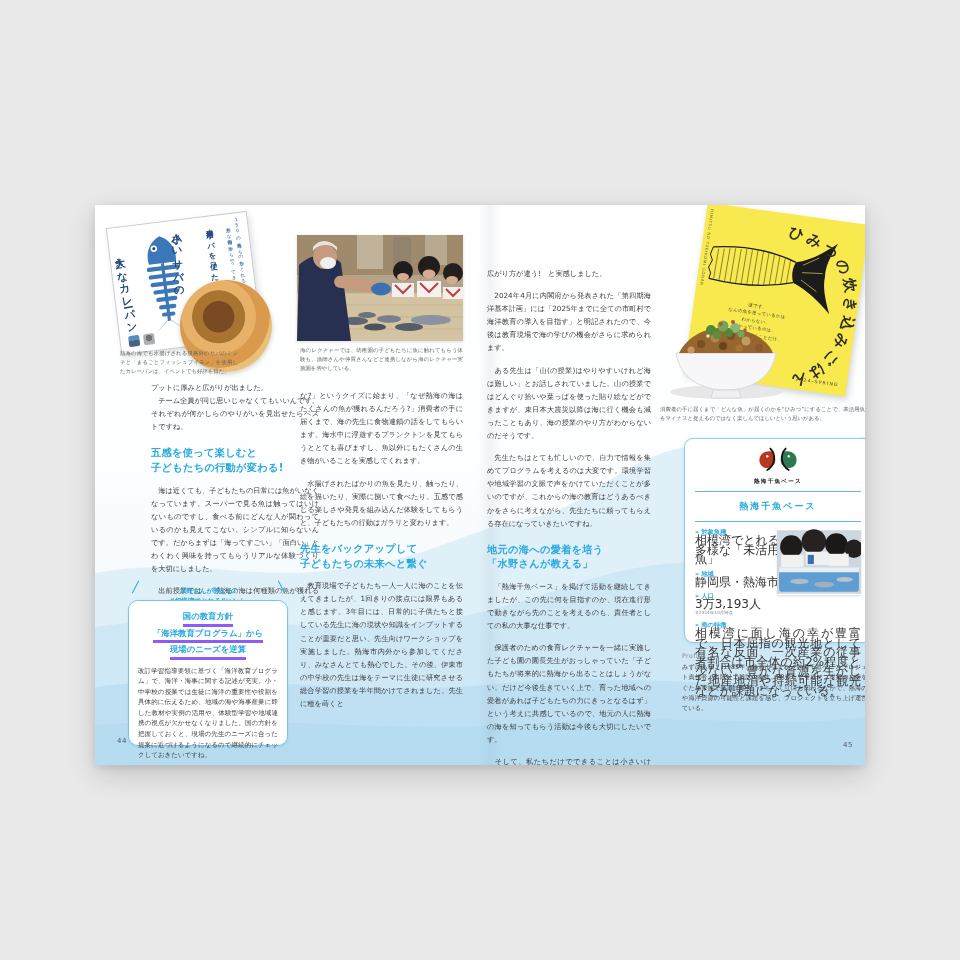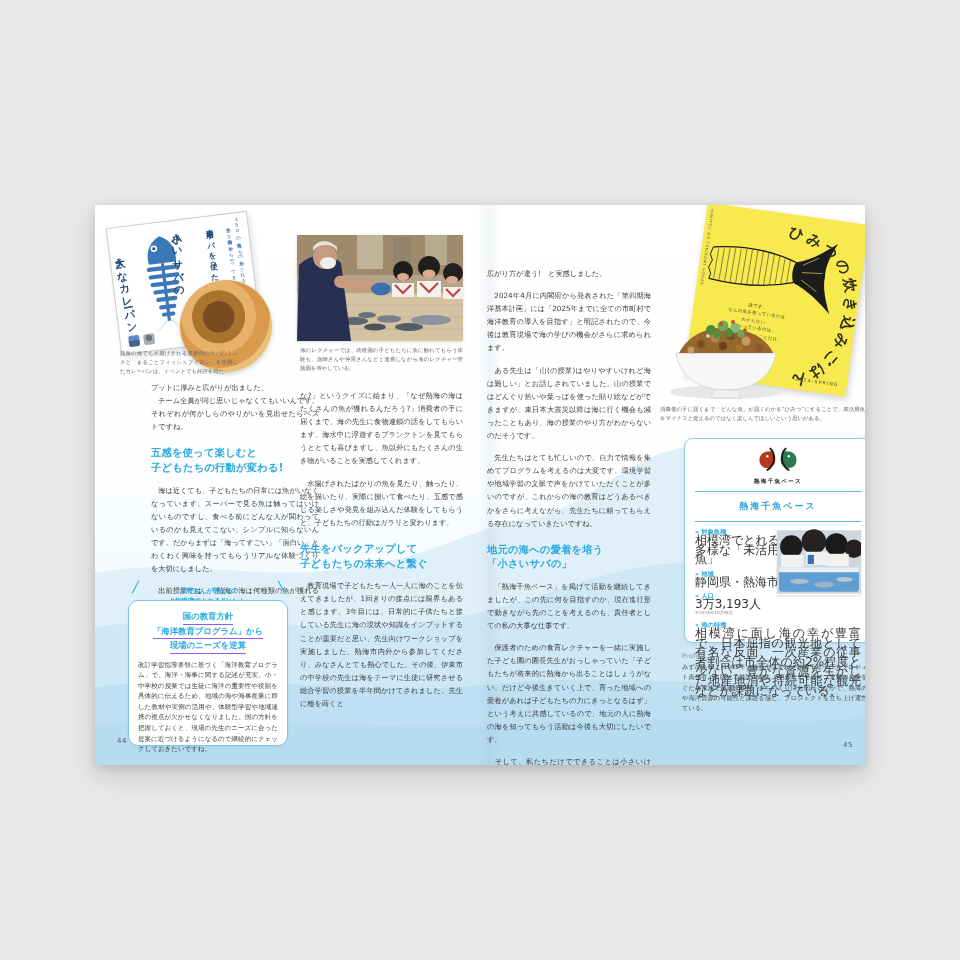--- a/index.html
+++ b/index.html
@@ -61,21 +61,21 @@
   
   .hint-kicker { position:absolute; left:33px; top:382px; width:160px; text-align:center;
     color:#29a9de; font-size:6.6px; font-weight:bold; line-height:9.5px; }
   .slash { position:absolute; width:1px; height:14px; background:#29a9de; top:375px; }
   .slash.l1 { left:40px;  transform:rotate(28deg);}
   .slash.r1 { left:186px; transform:rotate(-28deg);}
   .hint-box { position:absolute; left:33px; top:395px; width:160px; height:146px;
     background:#fff; border:1px solid #7cc4e8; border-radius:10px; padding:9px 9px 6px 9px;
     box-shadow:0 1px 3px rgba(60,120,160,.12); }
   .hint-title { text-align:center; color:#29a9de; font-weight:bold; font-size:8.4px; line-height:13px; }
-  .hint-title span { border-bottom:1px solid #8b5cf6; display:inline-block; padding-bottom:.5px; }
+  .hint-title span { border-bottom:3px solid #8b5cf6; display:inline-block; padding-bottom:.5px; }
   .hint-body { margin-top:6px; font-size:6.5px; line-height:10.6px; color:#3b3b3d; text-align:justify; }
 
   
   .lecture-photo { position:absolute; left:202px; top:30px; width:166px; height:106px; box-shadow:0 1px 3px rgba(0,0,0,.15); }
   .bowl-photo { position:absolute; left:556px; top:103px; width:150px; height:95px; }
 
   
   .recipe-card { position:absolute; left:600px; top:8px; width:163px; height:173px;
     background:#f8e94e; transform:rotate(8deg); box-shadow:2px 3px 7px rgba(0,0,0,.18); }
   .recipe-body { position:absolute; left:14px; top:92px; width:100px; text-align:center;
@@ -225,21 +225,21 @@
     <p>　教育現場で子どもたち一人一人に海のことを伝えてきましたが、1回きりの接点には限界もあると感じます。3年目には、日常的に子供たちと接している先生に海の現状や知識をインプットすることが重要だと思い、先生向けワークショップを実施しました。熱海市内外から参加してくださり、みなさんとても熱心でした。その後、伊東市の中学校の先生は海をテーマに生徒に研究させる総合学習の授業を半年間かけてされました。先生に種を蒔くと</p>
   </div>
 
   <div class="col col3">
     <p>広がり方が違う!　と実感しました。</p>
     <p class="gap">　2024年4月に内閣府から発表された「第四期海洋基本計画」には「2025年までに全ての市町村で海洋教育の導入を目指す」と明記されたので、今後は教育現場で海の学びの機会がさらに求められます。</p>
     <p class="gap">　ある先生は「山(の授業)はやりやすいけれど海は難しい」とお話しされていました。山の授業ではどんぐり拾いや葉っぱを使った貼り絵などができますが、東日本大震災以降は海に行く機会も減ったこともあり、海の授業のやり方がわからないのだそうです。</p>
     <p class="gap">　先生たちはとても忙しいので、自力で情報を集めてプログラムを考えるのは大変です。環境学習や地域学習の文脈で声をかけていただくことが多いのですが、これからの海の教育はどうあるべきかをさらに考えながら、先生たちに頼ってもらえる存在になっていきたいですね。</p>
     <h3 class="hd">
       <span>地元の海への愛着を培う</span>
-      <span>「小さいサバの」</span>
+      <span>「水野さんが教える」</span>
     </h3>
     <p>　「熱海千魚ベース」を掲げて活動を継続してきましたが、この先に何を目指すのか、現在進行形で動きながら先のことを考えるのも、責任者としての私の大事な仕事です。</p>
     <p class="gap">　保護者のための食育レクチャーを一緒に実施した子ども園の園長先生がおっしゃっていた「子どもたちが将来的に熱海から出ることはしょうがない。だけど今後生きていく上で、育った地域への愛着があれば子どもたちの力にきっとなるはず」という考えに共感しているので、地元の人に熱海の海を知ってもらう活動は今後も大切にしたいです。</p>
     <p class="gap">　そして、私たちだけでできることは小さいけど、私たちの活動をきっかけに海のことをやってみたいと思う人が育ったり、水産関連のプロジェクトが生まれてほしい。「熱海千魚ベース」が土台や拠点となって、人が集まって活動が広がり、育っていくといいなと思っています。</p>
   </div>
 
   <div class="recipe-card">
     <svg class="tail-svg" width="140" height="86" viewBox="0 0 150 90">
       <path d="M6,26 C42,19 72,22 96,30" stroke="#1d1d1d" stroke-width="1.4" fill="none"></path>
       <path d="M6,60 C42,64 72,60 96,52" stroke="#1d1d1d" stroke-width="1.4" fill="none"></path>

